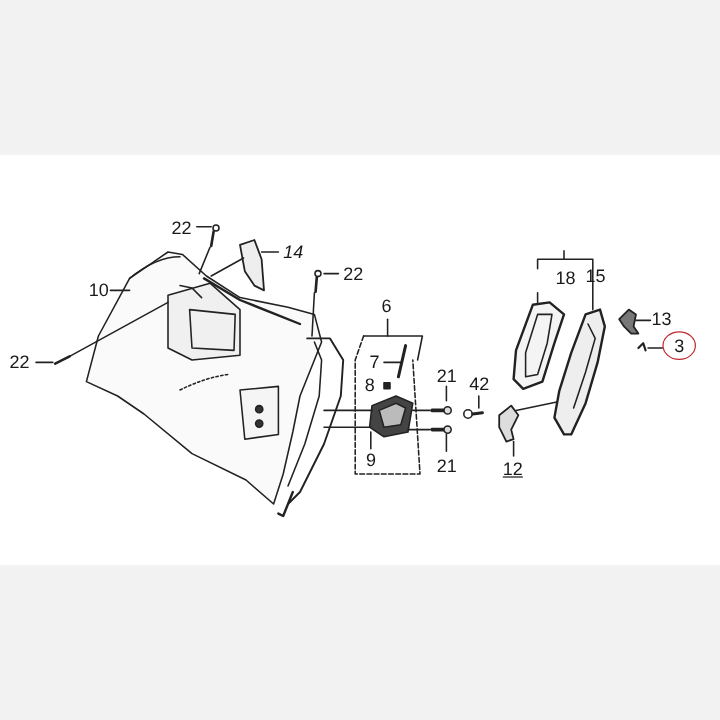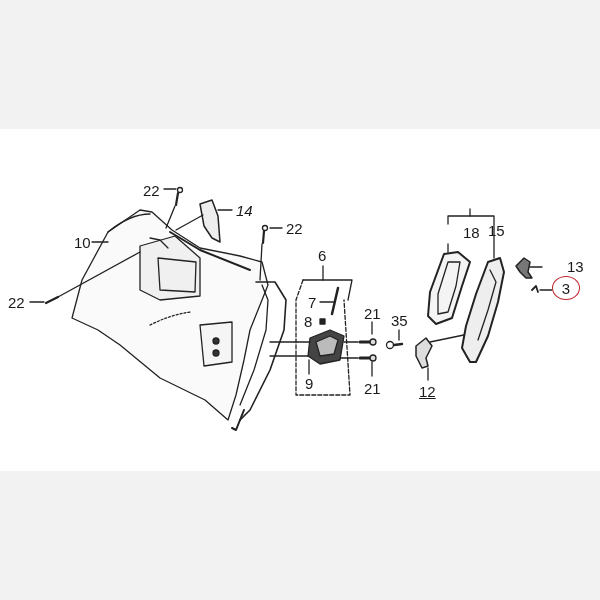--- a/index.html
+++ b/index.html
@@ -125,18 +125,18 @@
 <div class="lbl" style="left:236px;top:203px;font-style:italic;">14</div>
 <div class="lbl" style="left:286px;top:221px;">22</div>
 <div class="lbl" style="left:74px;top:235px;">10</div>
 <div class="lbl" style="left:8px;top:295px;">22</div>
 <div class="lbl" style="left:318px;top:248px;">6</div>
 <div class="lbl" style="left:308px;top:295px;">7</div>
 <div class="lbl" style="left:304px;top:314px;">8</div>
 <div class="lbl" style="left:305px;top:376px;">9</div>
 <div class="lbl" style="left:364px;top:306px;">21</div>
 <div class="lbl" style="left:364px;top:381px;">21</div>
-<div class="lbl" style="left:391px;top:313px;">35</div>
+<div class="lbl" style="left:391px;top:313px;">42</div>
 <div class="lbl" style="left:419px;top:384px;text-decoration:underline;">12</div>
 <div class="lbl" style="left:463px;top:193px;margin-top:32px;">18</div>
 <div class="lbl" style="left:440px;top:223px;margin-left:48px;">15</div>
-<div class="lbl" style="left:567px;top:259px;">13</div>
+<div class="lbl" style="left:543px;top:259px;">13</div>
 <div class="lbl circled" style="left:552px;top:276px;">3</div>
 
 </body></html>

